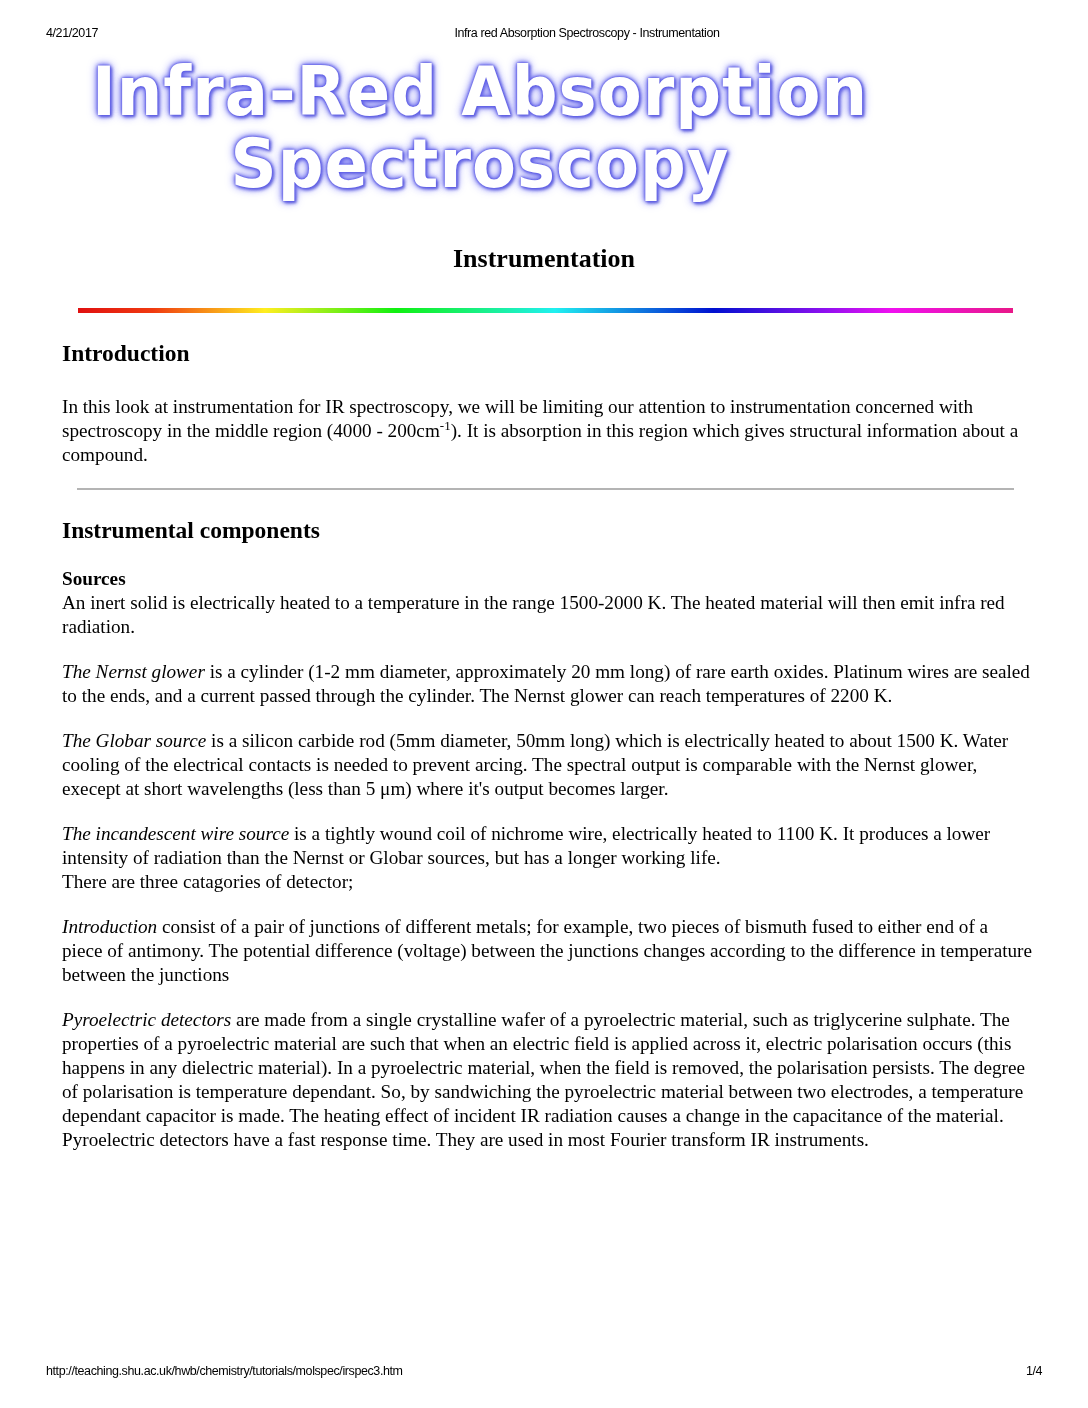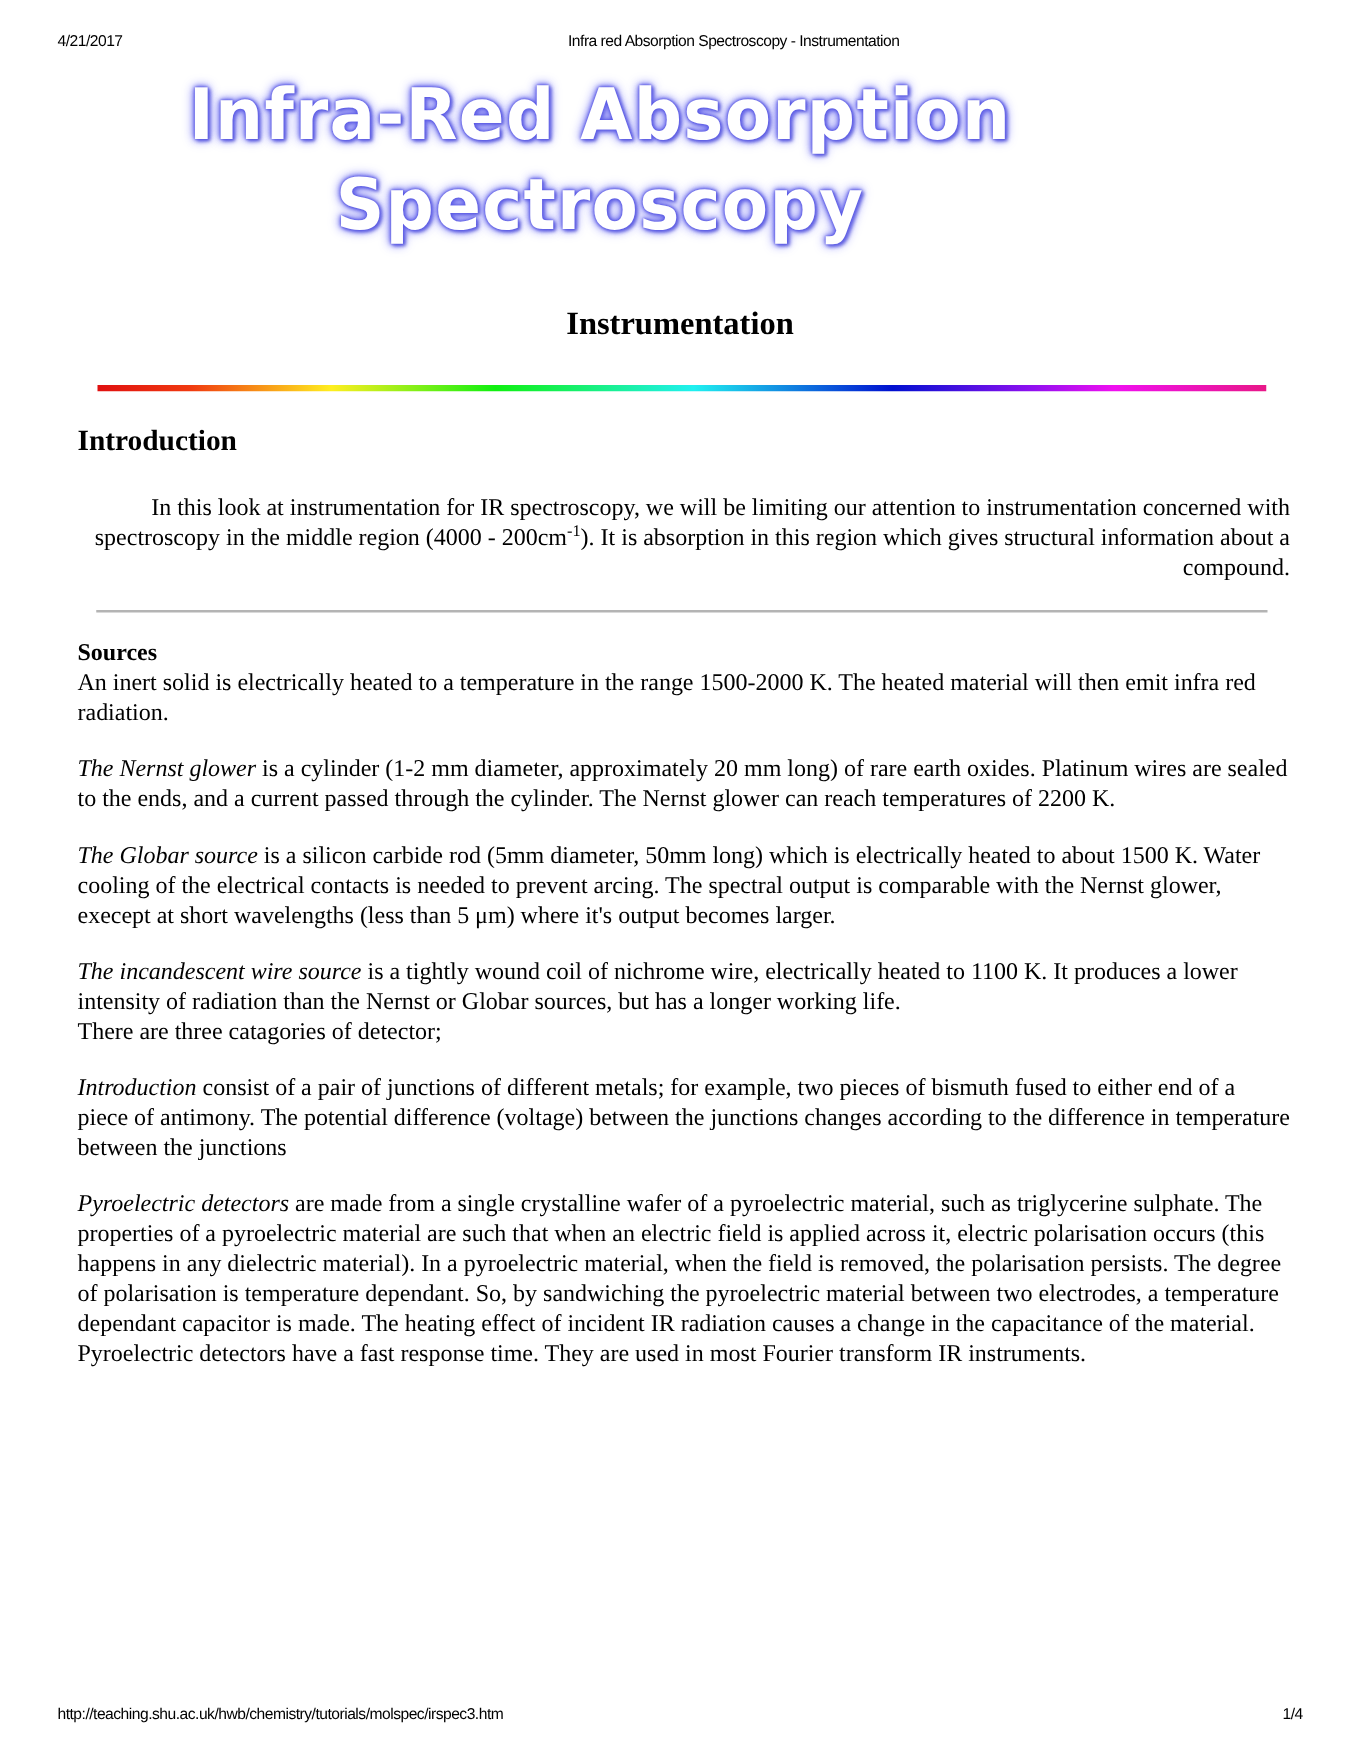--- a/index.html
+++ b/index.html
@@ -1,30 +1,30 @@
 <!DOCTYPE html>
 <html><head>
 <meta charset="utf-8">
 <style>
   html, body { margin: 0; padding: 0; background: #ffffff; }
   body { width: 1088px; height: 1408px; position: relative; overflow: hidden; font-family: "Liberation Serif", serif; color: #000; }
   .pg-header { position: absolute; top: 26px; left: 0; width: 1088px; height: 18px; font-family: "Liberation Sans", sans-serif; font-size: 12.5px; letter-spacing: -0.4px; }
   .pg-header .date { position: absolute; left: 46px; top: 0; }
   .pg-header .title { position: absolute; left: 0; width: 1088px; text-align: center; top: 0; padding-left: 43px; }
-  .banner { position: absolute; top: 56px; left: 0; width: 960px; text-align: center; font-family: "DejaVu Sans", sans-serif; font-weight: bold; color: #ffffff; font-size: 54px; line-height: 72px; letter-spacing: 1px;
+  .banner { position: absolute; top: 56px; left: 0; width: 960px; text-align: center; font-family: "DejaVu Sans", sans-serif; font-weight: bold; color: #ffffff; font-size: 64px; line-height: 72px; letter-spacing: 1px;
     text-shadow: 0 0 2px #5050e0, 0 0 4px #5a5ae6, 0 0 7px #7a7af0, 0 0 10px #a0a0f8, 2px 2px 3px #4040c8; }
   .banner div { transform: scaleY(1.05); }
   .h1 { position: absolute; top: 244px; left: 0; width: 1088px; text-align: center; font-size: 26px; font-weight: bold; }
   .rainbow { position: absolute; top: 308px; left: 78px; width: 935px; height: 5px;
     background: linear-gradient(to right, #e01010 0%, #f03a10 8%, #ffee20 20%, #10f010 34%, #20f0f0 51%, #0010d0 68%, #9010f0 80%, #f010f0 87%, #e81888 100%); }
   .content { position: absolute; top: 336px; left: 62px; width: 970px; font-size: 19.2px; line-height: 24px; }
   h2 { font-size: 23.5px; font-weight: bold; margin: 0; line-height: 32px; }
   p { margin: 0; }
   .intro-h { margin-top: 1px; }
-  .intro-p { margin-top: 26px; text-align: right; }
+  .intro-p { margin-top: 26px; }
   sup { font-size: 13px; line-height: 0; vertical-align: 7px; }
   hr.sep { border: none; border-top: 2px solid #b4b4b4; margin: 21px 0 0 15px; width: 937px; height: 0; }
   .comp-h { margin-top: 24px; }
   .sub-h { font-weight: bold; margin-top: 21px; display: block; }
   .para { margin-top: 21px; }
   ul { margin: 18px 0 0 0; padding-left: 54px; }
   li { line-height: 24px; }
   .pg-footer { position: absolute; top: 1394px; left: 0; width: 1088px; font-family: "Liberation Sans", sans-serif; font-size: 12.5px; letter-spacing: -0.4px; }
   .pg-footer .url { position: absolute; left: 46px; top: -30px; }
   .pg-footer .pagenum { position: absolute; left: 1026px; top: -30px; }
@@ -45,20 +45,21 @@
 <div class="h1">Instrumentation</div>
 
 <div class="rainbow"></div>
 
 <div class="content">
   <h2 class="intro-h">Introduction</h2>
   <p class="intro-p"><span>In this look at instrumentation for IR spectroscopy, we will be limiting our attention to instrumentation concerned with spectroscopy in the middle region (4000 - 200cm</span><sup>-1</sup><span>). It is absorption in this region which gives structural information about a compound.</span></p>
 
   <hr class="sep">
 
+  <h2 class="comp-h">Instrumental components</h2>
 
   <span class="sub-h">Sources</span>
   <p>An inert solid is electrically heated to a temperature in the range 1500-2000 K. The heated material will then emit infra red radiation.</p>
 
   <p class="para"><i>The Nernst glower</i><span> is a cylinder (1-2 mm diameter, approximately 20 mm long) of rare earth oxides. Platinum wires are sealed to the ends, and a current passed through the cylinder. The Nernst glower can reach temperatures of 2200 K.</span></p>
   <p class="para"><i>The Globar source</i><span> is a silicon carbide rod (5mm diameter, 50mm long) which is electrically heated to about 1500 K. Water cooling of the electrical contacts is needed to prevent arcing. The spectral output is comparable with the Nernst glower, execept at short wavelengths (less than 5 μm) where it's output becomes larger.</span></p>
   <p class="para"><i>The incandescent wire source</i><span> is a tightly wound coil of nichrome wire, electrically heated to 1100 K. It produces a lower intensity of radiation than the Nernst or Globar sources, but has a longer working life.</span></p>
 
   <p>There are three catagories of detector;</p>
 

